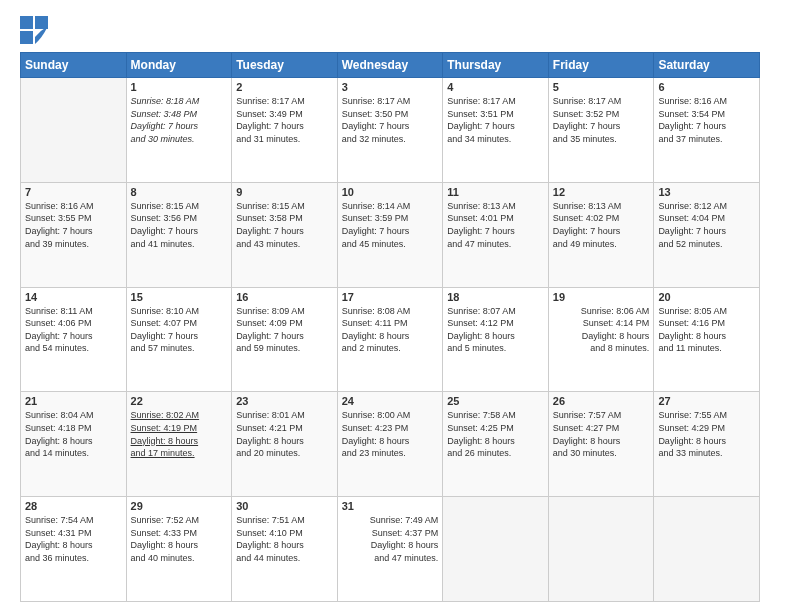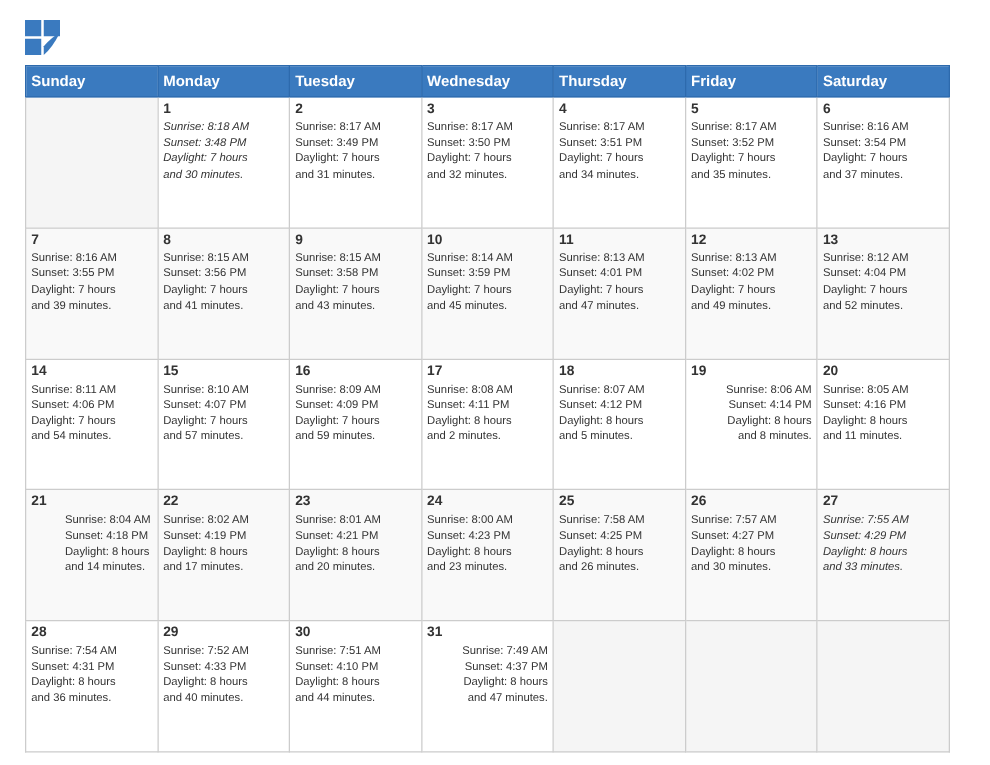--- a/index.html
+++ b/index.html
@@ -273,28 +273,28 @@
             <span class="day-num">20</span>
             <div class="day-info" style="white-space: pre-line;">Sunrise: 8:05 AM
 Sunset: 4:16 PM
 Daylight: 8 hours
 and 11 minutes.</div>
           </td>
         </tr>
         <tr>
           <td>
             <span class="day-num">21</span>
-            <div class="day-info" style="white-space: pre-line; margin-left: 27px;">Sunrise: 8:04 AM
+            <div class="day-info" style="white-space: pre-line;">Sunrise: 8:04 AM
 Sunset: 4:18 PM
 Daylight: 8 hours
 and 14 minutes.</div>
           </td>
           <td>
             <span class="day-num">22</span>
-            <div class="day-info" style="white-space: pre-line;">Sunrise: 8:02 AM
+            <div class="day-info" style="white-space: pre-line; text-decoration: underline;">Sunrise: 8:02 AM
 Sunset: 4:19 PM
 Daylight: 8 hours
 and 17 minutes.</div>
           </td>
           <td>
             <span class="day-num">23</span>
             <div class="day-info" style="white-space: pre-line;">Sunrise: 8:01 AM
 Sunset: 4:21 PM
 Daylight: 8 hours
 and 20 minutes.</div>
@@ -315,21 +315,21 @@
           </td>
           <td>
             <span class="day-num">26</span>
             <div class="day-info" style="white-space: pre-line;">Sunrise: 7:57 AM
 Sunset: 4:27 PM
 Daylight: 8 hours
 and 30 minutes.</div>
           </td>
           <td>
             <span class="day-num">27</span>
-            <div class="day-info" style="white-space: pre-line; font-style: italic;">Sunrise: 7:55 AM
+            <div class="day-info" style="white-space: pre-line;">Sunrise: 7:55 AM
 Sunset: 4:29 PM
 Daylight: 8 hours
 and 33 minutes.</div>
           </td>
         </tr>
         <tr>
           <td>
             <span class="day-num">28</span>
             <div class="day-info" style="white-space: pre-line;">Sunrise: 7:54 AM
 Sunset: 4:31 PM

